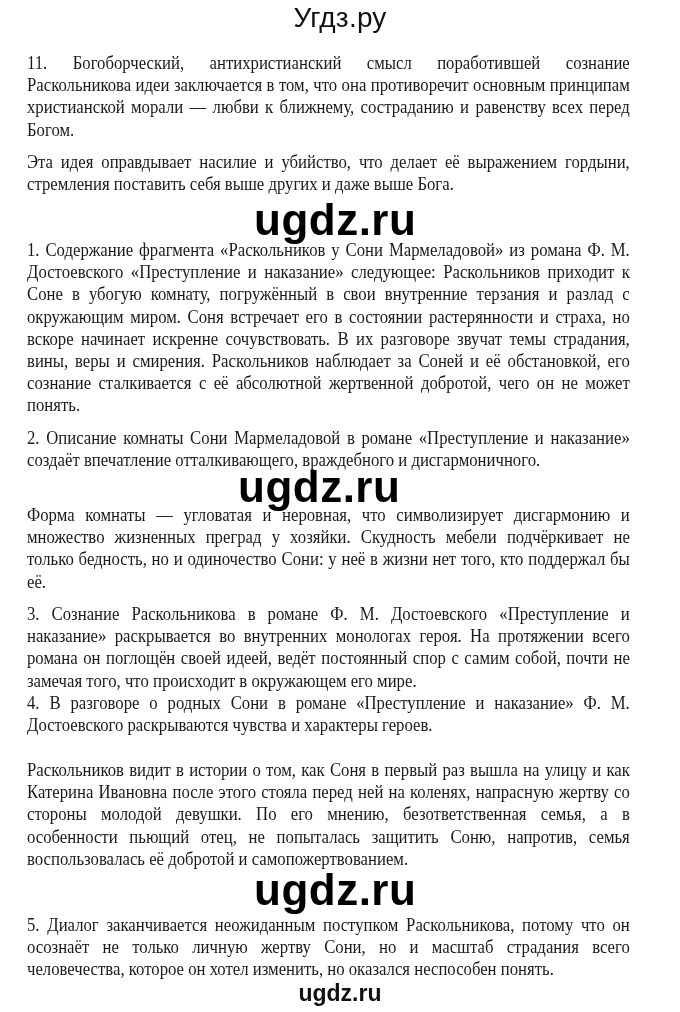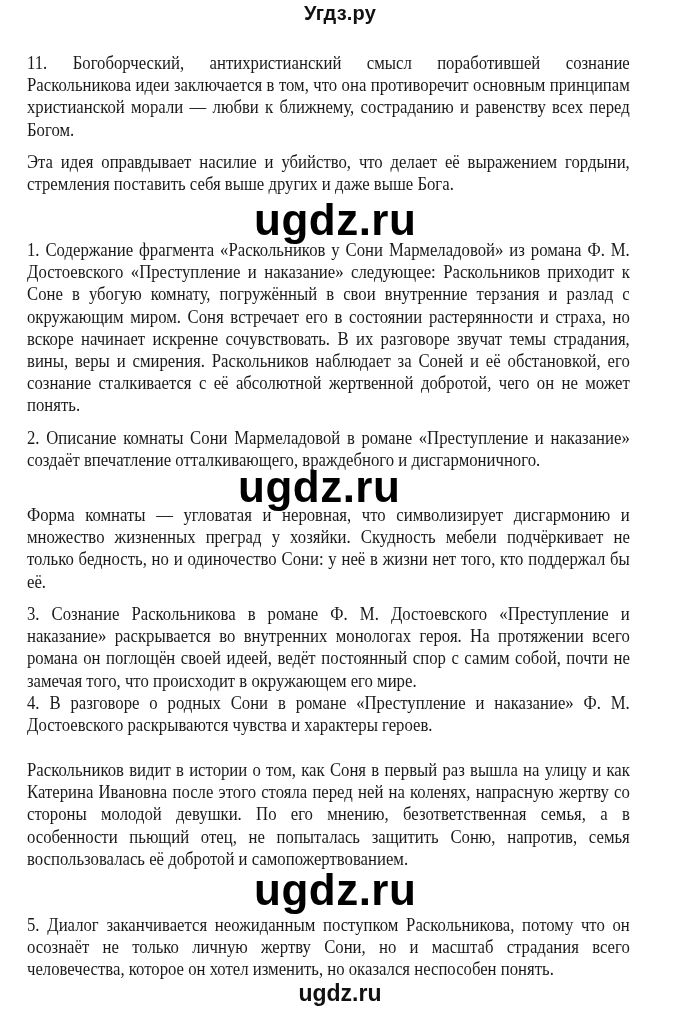--- a/index.html
+++ b/index.html
@@ -13,22 +13,22 @@
     position: relative;
     overflow: hidden;
   }
   .site-header {
     position: absolute;
     left: 0;
     top: 2px;
     width: 680px;
     text-align: center;
     font-family: "Liberation Sans", "DejaVu Sans", sans-serif;
-    font-weight: bold;
-    font-size: 20px;
+    font-weight: normal;
+    font-size: 28px;
     color: #111111;
     letter-spacing: 0.2px;
   }
   .site-footer {
     position: absolute;
     left: 0;
     top: 980px;
     width: 680px;
     text-align: center;
     font-family: "Liberation Sans", "DejaVu Sans", sans-serif;

